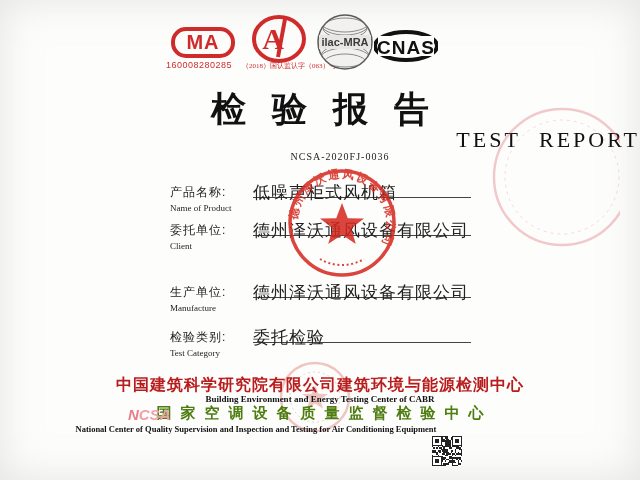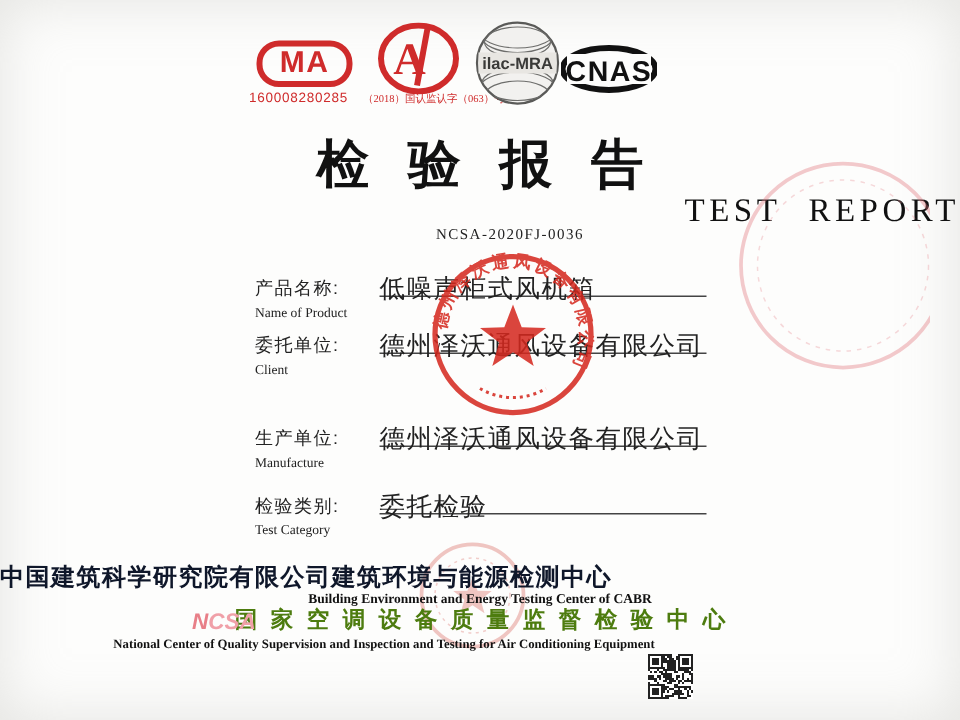--- a/index.html
+++ b/index.html
@@ -41,22 +41,22 @@
   .field { position:absolute; left:170px; width:310px; }
   .f-label-zh { font-size:12px; color:#222; letter-spacing:1px; font-family:"Liberation Sans",sans-serif; }
   .f-label-en { font-size:9px; color:#222; margin-top:2px; }
   .f-line { position:absolute; left:83px; top:13px; width:218px; border-bottom:1px solid #444; }
   .f-value { position:absolute; left:83px; top:-3px; width:218px; font-size:17px; letter-spacing:1px; color:#222; font-family:"Liberation Sans",sans-serif; }
   
   .stamp-main { position:absolute; left:286px; top:167px; width:112px; height:112px; opacity:0.86; pointer-events:none; }
   .stamp-edge { position:absolute; left:470px; top:105px; width:150px; height:150px; opacity:0.35; pointer-events:none; }
   .stamp-footer { position:absolute; left:278px; top:360px; width:74px; height:74px; opacity:0.33; pointer-events:none; }
   
-  .footer-org-zh { position:absolute; left:0; top:375px; width:640px; 
-    font-size:16px; font-weight:bold; letter-spacing:1px; color:#0f172a; }
+  .footer-org-zh { position:absolute; left:0; top:375px; width:640px; text-align:center;
+    font-size:16px; font-weight:bold; letter-spacing:1px; color:#b91c1c; }
   .footer-org-en { position:absolute; left:0; top:394px; width:640px; text-align:center;
     font-size:9px; font-weight:bold; color:#111; }
   .footer-center-row { position:absolute; left:0; top:404px; width:640px; height:20px; text-align:center; }
   .ncsa-logo { position:absolute; left:128px; top:2px; color:#f0a0a8; font-weight:bold;
     font-size:15px; font-style:italic; letter-spacing:0px; font-family:"Liberation Sans",sans-serif; }
   .ncsa-logo b { color:#e87f88; }
   .footer-center-zh { display:inline-block; font-size:15px; font-weight:bold; letter-spacing:9px; text-indent:9px; color:#4d7c0f; }
   .footer-center-en { position:absolute; left:0; top:424px; width:512px; text-align:center;
     font-size:8.5px; font-weight:bold; color:#111; }
   

